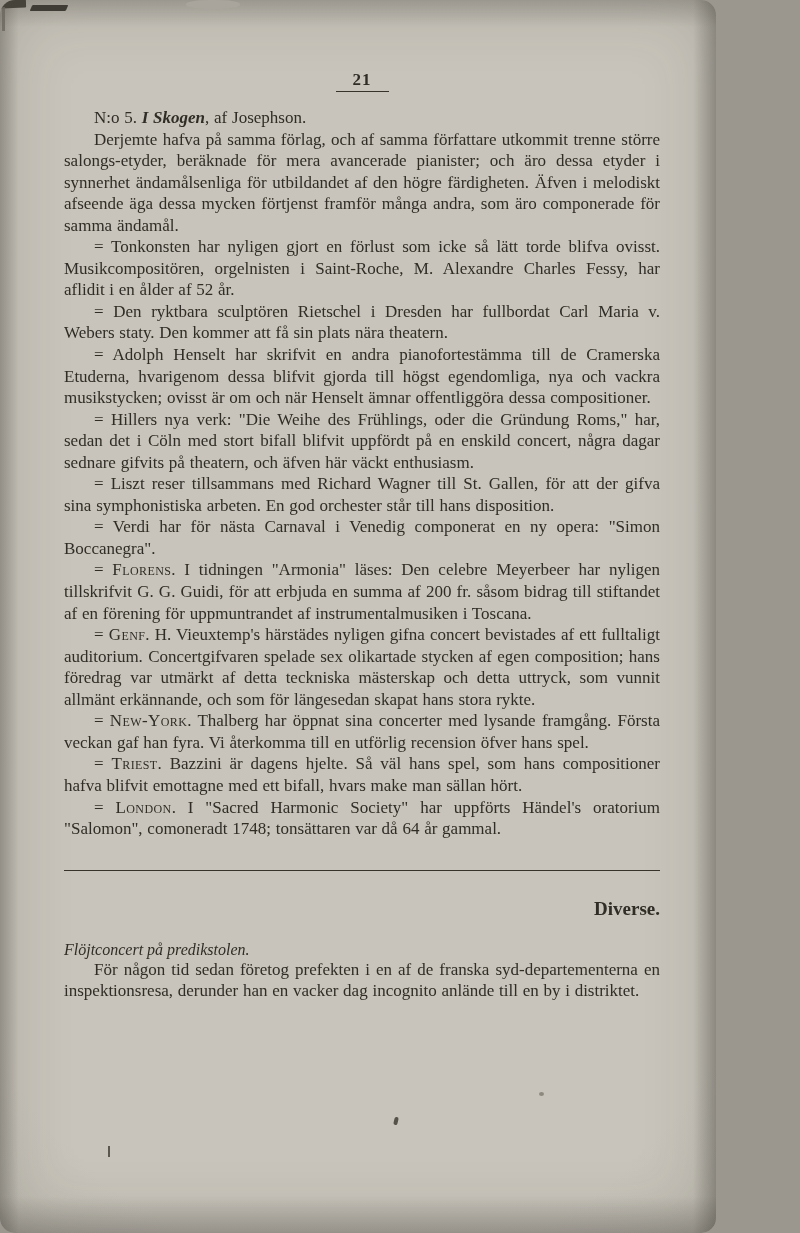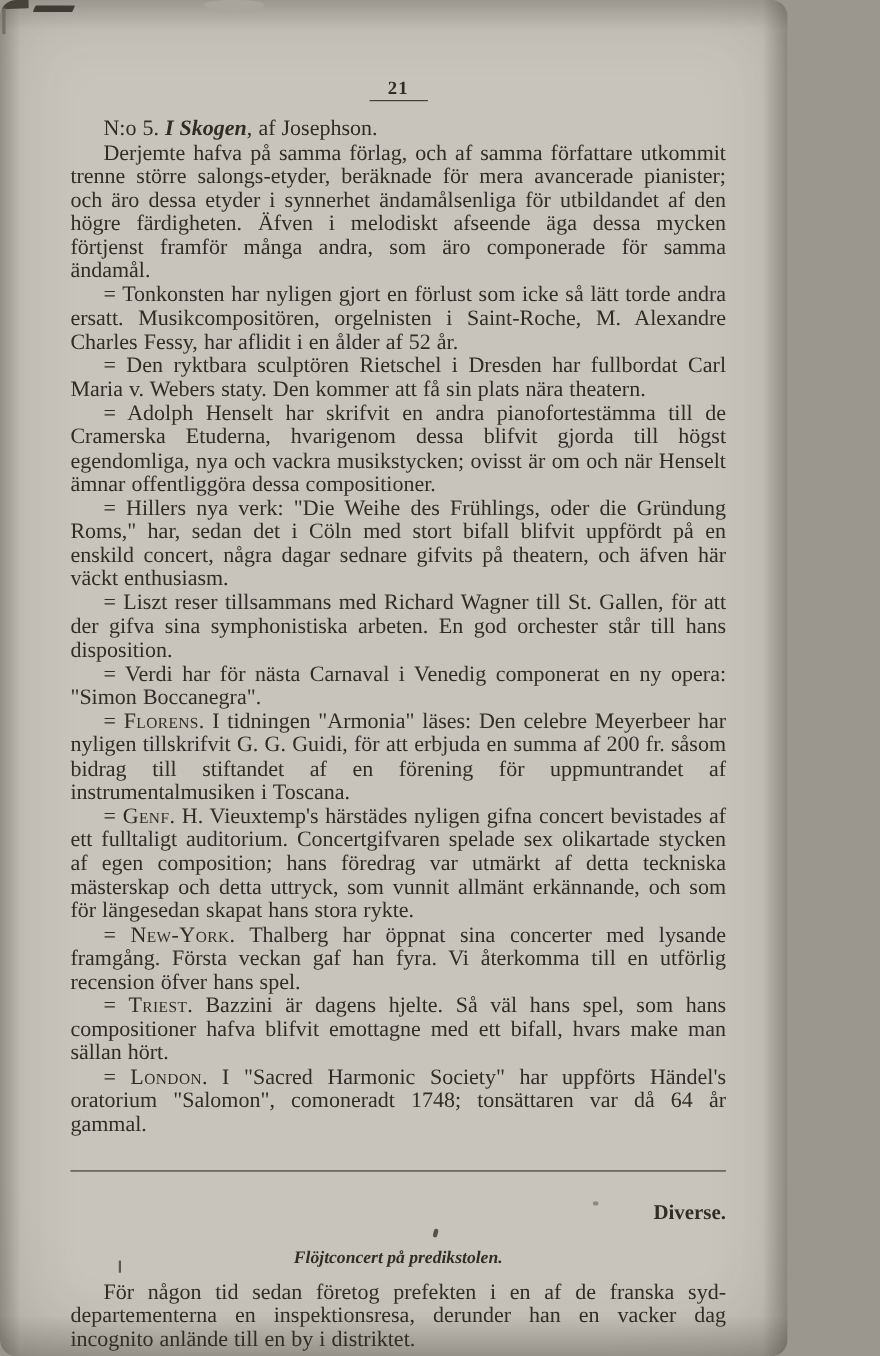--- a/index.html
+++ b/index.html
@@ -37,46 +37,46 @@
     margin:0 auto 15px auto;
     font-weight:bold;
     font-size:17px;
     letter-spacing:1px;
     padding:0 17px 1px 17px;
     border-bottom:1.6px solid var(--rule);
     text-align:center;
   }
   .body .para{
     margin:0;
-    font-size:20px;
+    font-size:17px;
     line-height:21.55px;
     text-align:justify;
     text-indent:30px;
     word-spacing:.5px;
   }
   .i{}
   .bi{font-weight:bold;font-style:italic;}
   .sc{font-variant:small-caps;letter-spacing:.4px;}
   .divider{
     border:none;
     border-top:1.7px solid var(--rule);
     margin:30px 0 0 0;
   }
   .section-title{
     margin:27px 0 0 0;
     text-align:right;
     font-size:19px;
     font-weight:bold;
   }
   .section-subtitle{
-    margin:21px 0 12px 0;
-    text-align:center;
+    margin:21px 0 0 0;
+    text-align:left;
     font-size:16px;
     font-style:italic;
-    font-weight:bold;
+    font-weight:normal;
   }
   .section-body{}
   
   .smudge,.speck{position:absolute;}
   .smudge-corner{left:0;top:0;width:26px;height:8px;background:#46433b;transform:rotate(-2deg);border-radius:1px;}
   .smudge-corner-v{left:2px;top:7px;width:3px;height:24px;background:#6b675e;opacity:.8;}
   .smudge-dash{left:31px;top:5px;width:36px;height:6px;background:#3f3c35;transform:skewX(-24deg);border-radius:1px;}
   .smudge-light{left:186px;top:0;width:54px;height:9px;background:#a9a59c;border-radius:45%;}
   .speck-1{left:394px;top:1117px;width:4px;height:8px;background:#55524a;border-radius:2px;transform:rotate(14deg);}
   .speck-2{left:108px;top:1146px;width:2px;height:11px;background:#5a574f;}
@@ -92,21 +92,21 @@
   <div class="smudge smudge-dash"></div>
   <div class="smudge smudge-light"></div>
 
   <div class="content">
 
     <div class="page-number">21</div>
 
     <div class="body">
         <p class="para"><span>N:o 5.  </span><span class="bi">I Skogen</span><span>, af Josephson.</span></p>
         <p class="para"><span>Derjemte hafva på samma förlag, och af samma författare utkommit trenne större salongs-etyder, beräknade för mera avancerade pianister; och äro dessa etyder i synnerhet ändamålsenliga för utbildandet af den högre färdigheten.  Äfven i melodiskt afseende äga dessa mycken förtjenst framför många andra, som äro componerade för samma ändamål.</span></p>
-        <p class="para"><span>= Tonkonsten har nyligen gjort en förlust som icke så lätt torde andra ersatt. Musikcompositören, orgelnisten i Saint-Roche, </span><span class="i">M. Alexandre Charles Fessy</span><span>, har aflidit i en ålder af 52 år.</span></p>
+        <p class="para"><span>= Tonkonsten har nyligen gjort en förlust som icke så lätt torde blifva ovisst. Musikcompositören, orgelnisten i Saint-Roche, </span><span class="i">M. Alexandre Charles Fessy</span><span>, har aflidit i en ålder af 52 år.</span></p>
         <p class="para"><span>= Den ryktbara sculptören Rietschel i Dresden har fullbordat </span><span class="i">Carl Maria v. Webers staty</span><span>.  Den kommer att få sin plats nära theatern.</span></p>
         <p class="para"><span>= </span><span class="i">Adolph Henselt</span><span> har skrifvit en andra pianofortestämma till de Cramerska Etuderna, hvarigenom dessa blifvit gjorda till högst egendomliga, nya och vackra musikstycken; ovisst är om och när Henselt ämnar offentliggöra dessa compositioner.</span></p>
         <p class="para"><span>= </span><span class="i">Hillers</span><span> nya verk: "Die Weihe des Frühlings, oder die Gründung Roms," har, sedan det i Cöln med stort bifall blifvit uppfördt på en enskild concert, några dagar sednare gifvits på theatern, och äfven här väckt enthusiasm.</span></p>
         <p class="para"><span>= </span><span class="i">Liszt</span><span> reser tillsammans med Richard Wagner till St. Gallen, för att der gifva sina symphonistiska arbeten.  En god orchester står till hans disposition.</span></p>
         <p class="para"><span>= </span><span class="i">Verdi</span><span> har för nästa Carnaval i Venedig componerat en ny opera: "Simon Boccanegra".</span></p>
         <p class="para"><span>= </span><span class="sc">Florens</span><span>.  I tidningen "Armonia" läses: Den celebre </span><span class="i">Meyerbeer</span><span> har nyligen tillskrifvit G. G. Guidi, för att erbjuda en summa af 200 fr. såsom bidrag till stiftandet af en </span><span class="i">förening för uppmuntrandet af instrumentalmusiken i Toscana</span><span>.</span></p>
         <p class="para"><span>= </span><span class="sc">Genf</span><span>.  </span><span class="i">H. Vieuxtemp's</span><span> härstädes nyligen gifna concert bevistades af ett fulltaligt auditorium.  Concertgifvaren spelade sex olikartade stycken af egen composition; hans föredrag var utmärkt af detta teckniska mästerskap och detta uttryck, som vunnit allmänt erkännande, och som för längesedan skapat hans stora rykte.</span></p>
         <p class="para"><span>= </span><span class="sc">New-York</span><span>.  </span><span class="i">Thalberg</span><span> har öppnat sina concerter med lysande framgång.  Första veckan gaf han fyra.  Vi återkomma till en utförlig recension öfver hans spel.</span></p>
         <p class="para"><span>= </span><span class="sc">Triest</span><span>.  </span><span class="i">Bazzini</span><span> är dagens hjelte.  Så väl hans spel, som hans compositioner hafva blifvit emottagne med ett bifall, hvars make man sällan hört.</span></p>
         <p class="para"><span>= </span><span class="sc">London</span><span>.  I "Sacred Harmonic Society" har uppförts Händel's oratorium "</span><span class="i">Salomon</span><span>", comoneradt 1748; tonsättaren var då 64 år gammal.</span></p>

